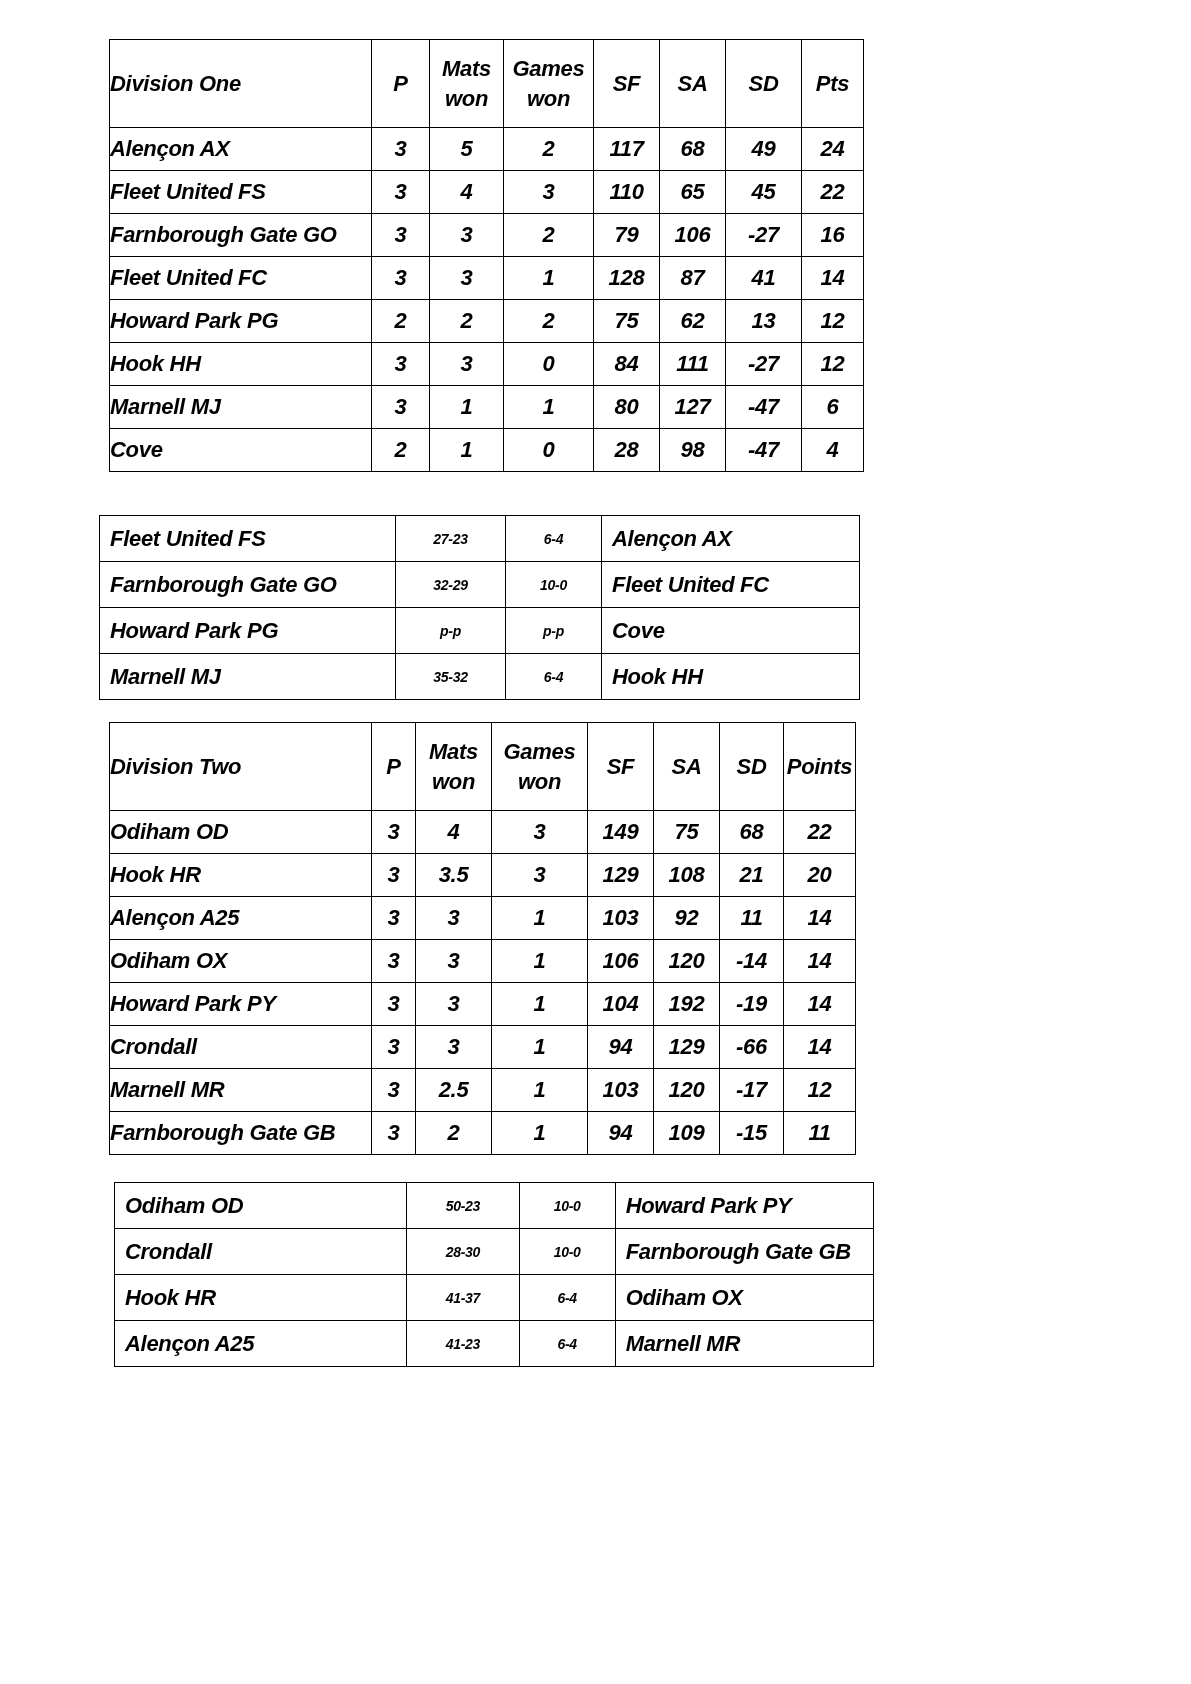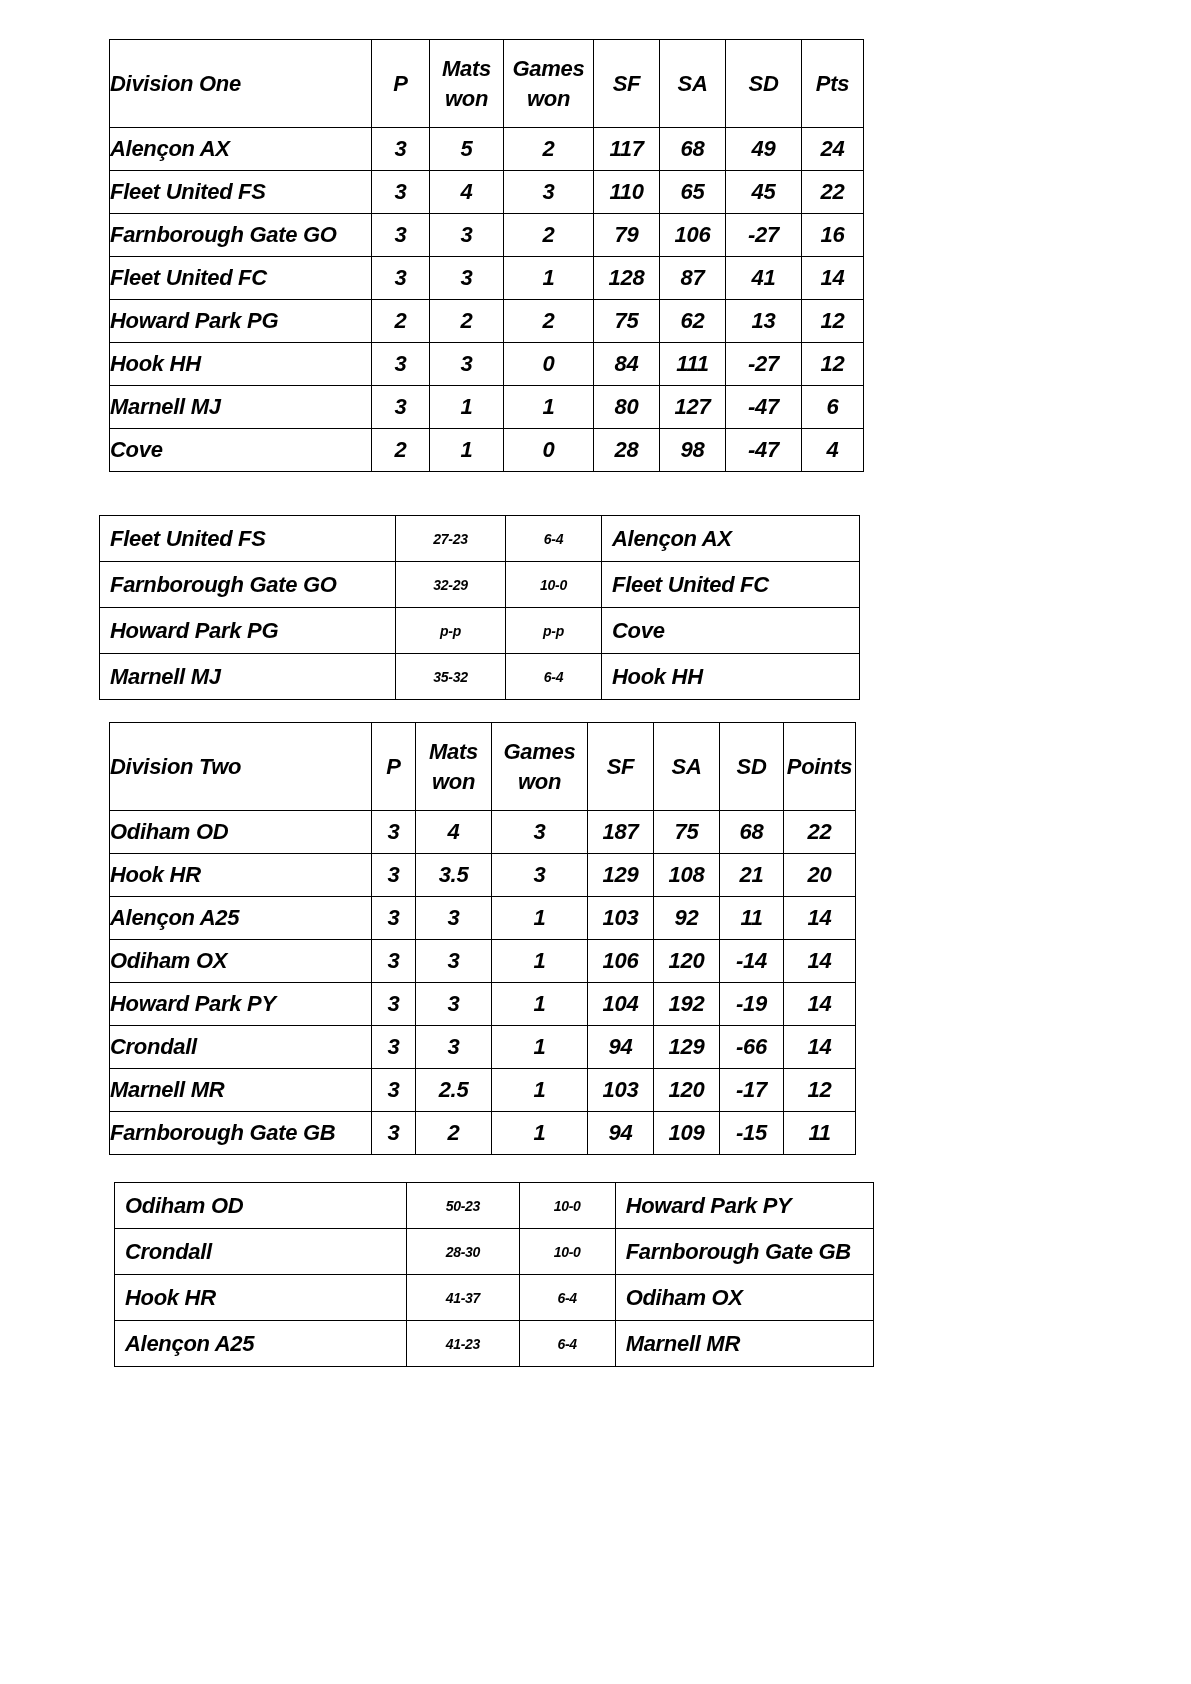--- a/index.html
+++ b/index.html
@@ -281,21 +281,21 @@
           <td class="hdr">SA</td>
           <td class="hdr">SD</td>
           <td class="hdr">Points</td>
         </tr>
 
         <tr class="r-body">
           <td class="cell-team">Odiham OD</td>
           <td class="cell-num">3</td>
           <td class="cell-num">4</td>
           <td class="cell-num">3</td>
-          <td class="cell-num">187</td>
+          <td class="cell-num">149</td>
           <td class="cell-num">75</td>
           <td class="cell-num">68</td>
           <td class="cell-num">22</td>
         </tr>
         <tr class="r-body">
           <td class="cell-team">Hook HR</td>
           <td class="cell-num">3</td>
           <td class="cell-num">3.5</td>
           <td class="cell-num">3</td>
           <td class="cell-num">129</td>

